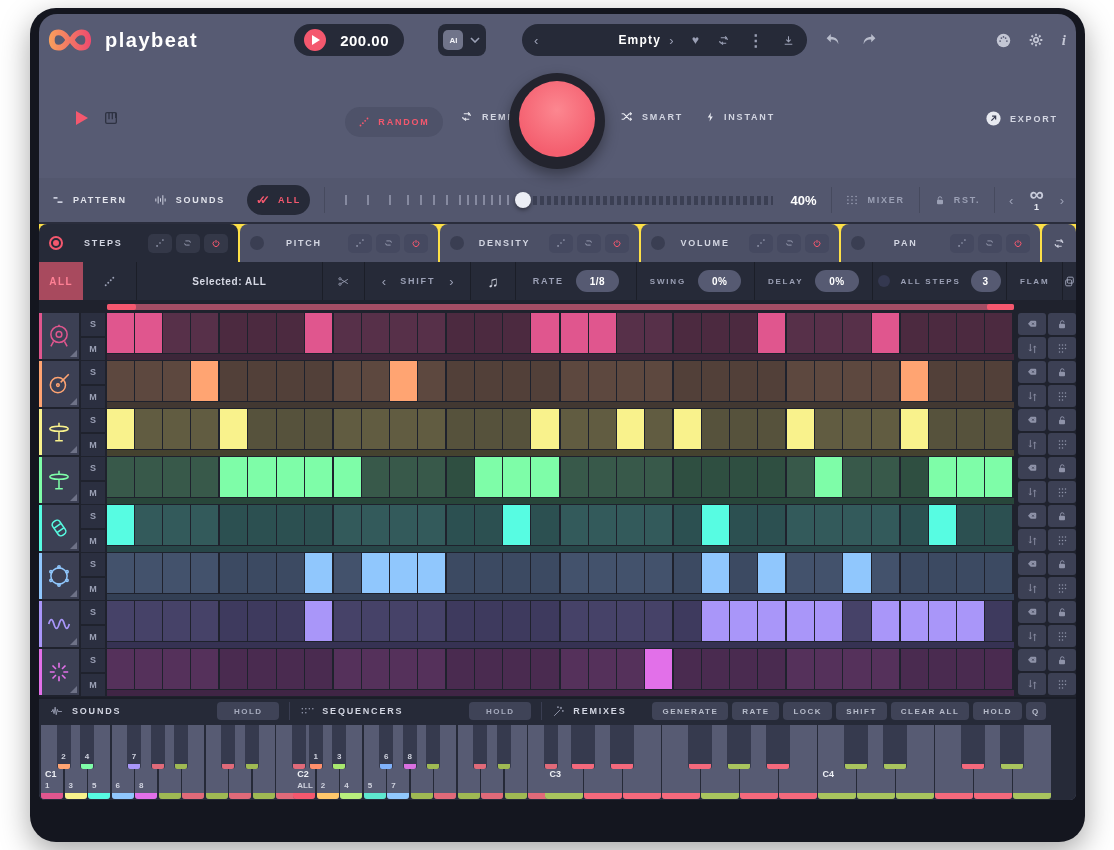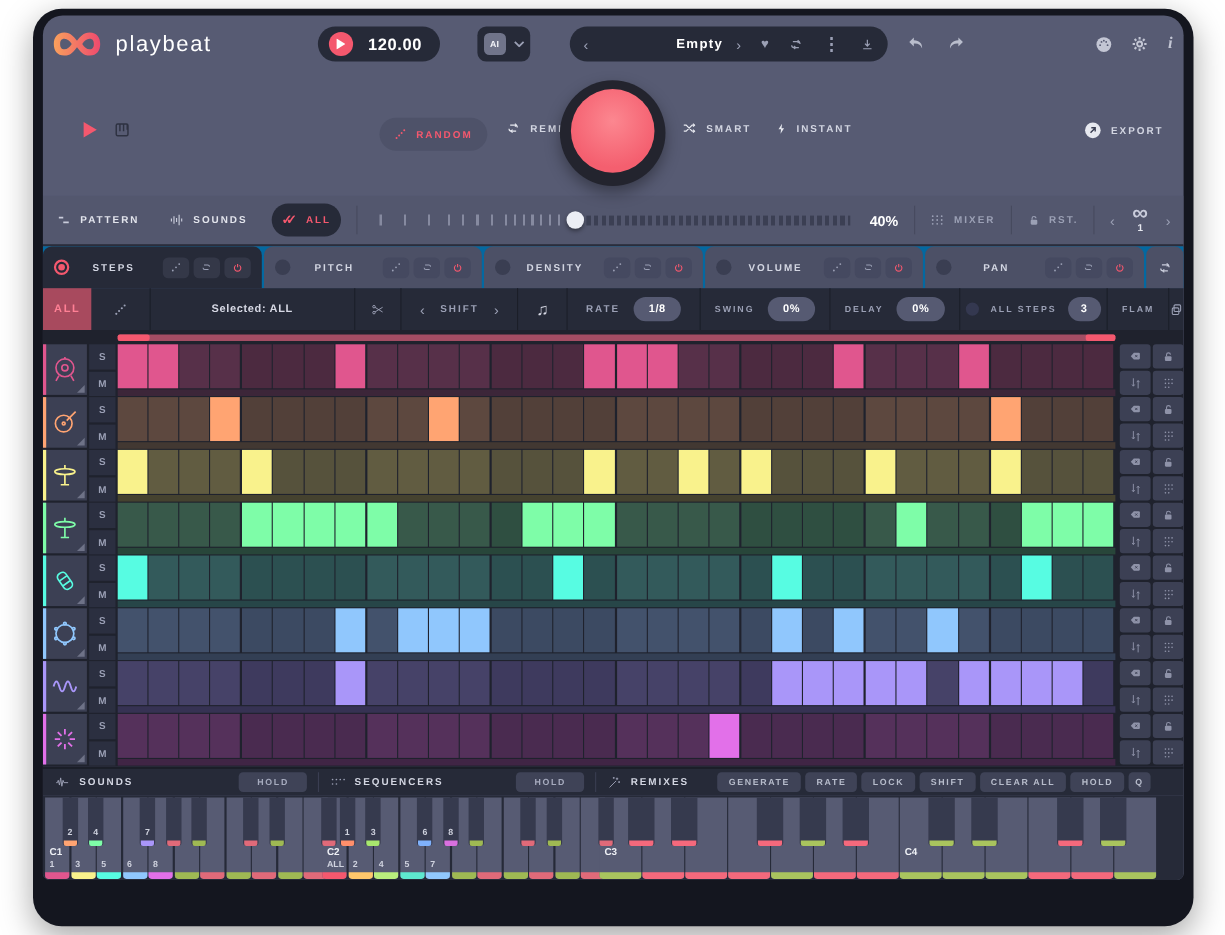--- a/index.html
+++ b/index.html
@@ -8,21 +8,21 @@
   .frame{position:absolute;left:30px;top:8px;width:1055px;height:834px;background:#14161f;
     border-radius:26px;padding:6px 9px 42px 9px;box-shadow:0 10px 30px rgba(0,0,0,.35);}
   .content{width:1037px;height:786px;background:#575b73;border-radius:18px 18px 6px 6px;overflow:hidden;
     display:flex;flex-direction:column;}
   .lbl{font-size:9px;font-weight:bold;letter-spacing:1.8px;color:#d3d6e2;text-transform:uppercase;}
   .dim-lbl{color:#9ba0b5;}
   .ic{display:inline-flex;align-items:center;justify-content:center;}
   .ic svg{display:block;}
   
   .titlebar{height:52px;display:flex;align-items:center;flex:0 0 auto;padding:0 10px 0 8px;}
-  .wordmark{color:#fff;font-size:20px;font-weight:400;letter-spacing:1.5px;margin-left:12px;}
+  .wordmark{color:#fff;font-size:20px;font-weight:700;letter-spacing:1.5px;margin-left:12px;}
   .bpmbox{margin-left:96px;width:128px;height:32px;background:#262a38;border-radius:16px;display:flex;
     align-items:center;padding:0 10px;}
   .playcirc{width:22px;height:22px;border-radius:50%;background:#f4586e;display:flex;align-items:center;
     justify-content:center;color:#fff;}
   .bpmval{color:#fff;font-size:15px;font-weight:bold;margin-left:14px;letter-spacing:.5px;}
   .aibox{margin-left:34px;width:58px;height:32px;background:#262a38;border-radius:8px;display:flex;
     align-items:center;justify-content:center;gap:7px;}
   .aichip{width:20px;height:20px;background:#70748a;border-radius:5px;color:#f2f3f8;font-size:8px;
     font-weight:bold;display:flex;align-items:center;justify-content:center;}
   .presetbar{margin-left:36px;width:338px;height:32px;background:#262a38;border-radius:16px;display:flex;
@@ -52,21 +52,21 @@
   .tkA{width:62px;height:10px;background:repeating-linear-gradient(90deg,#868aa0 0 2px,transparent 2px 22px);}
   .tkB{width:60px;height:10px;background:repeating-linear-gradient(90deg,#868aa0 0 2px,transparent 2px 13px);}
   .tkC{width:46px;height:10px;background:repeating-linear-gradient(90deg,#868aa0 0 2px,transparent 2px 8px);}
   .knob{width:16px;height:16px;border-radius:50%;background:#eceef5;box-shadow:0 2px 4px rgba(0,0,0,.4);margin:0 2px;}
   .dashes{width:240px;height:9px;background:repeating-linear-gradient(90deg,#3b3f53 0 4px,transparent 4px 7px);}
   .pctval{color:#fff;font-size:13px;font-weight:bold;margin-left:18px;}
   .inf{color:#c9ccdb;font-size:20px;line-height:12px;font-weight:bold;}
   .infwrap{display:flex;flex-direction:column;align-items:center;gap:2px;margin:0 16px;}
   .infpage{color:#e7e9f0;font-size:9px;font-weight:bold;}
   
-  .tabsrow{height:38px;display:flex;gap:2px;flex:0 0 auto;background:#0369a1;}
+  .tabsrow{height:38px;display:flex;gap:2px;flex:0 0 auto;background:#fde047;}
   .tab{flex:1;display:flex;align-items:center;padding:0 10px;background:#4c5066;border-radius:8px 8px 0 0;}
   .tab.sel{background:#262a38;}
   .tab .tlabel{flex:1;text-align:center;}
   .recdot{width:14px;height:14px;border:2px solid #f4586e;border-radius:50%;display:flex;align-items:center;
     justify-content:center;}
   .recdot i{width:6px;height:6px;background:#f4586e;border-radius:50%;}
   .indic{width:14px;height:14px;background:#3a3e52;border-radius:50%;}
   .mini{width:24px;height:19px;border-radius:5px;background:#454960;display:flex;align-items:center;
     justify-content:center;color:#9ba0b5;margin-left:4px;}
   .tab.sel .mini{background:#343848;}
@@ -143,21 +143,21 @@
       </svg>
         </span>
     <span class="wordmark">playbeat</span>
 
     <div class="bpmbox">
       <span class="playcirc">
         <svg width="9" height="10" viewBox="0 0 9 10">
               <path d="M1 0l8 5-8 5z" fill="#fff"></path>
             </svg>
           </span>
-      <span class="bpmval">120.00</span>
+      <span class="bpmval">200.00</span>
     </div>
 
     <div class="aibox">
       <span class="aichip">AI</span>
       <span class="ic">
         <svg width="10" height="6" viewBox="0 0 10 6">
               <path d="M1 1l4 4 4-4" stroke="#9ba0b5" stroke-width="1.6" fill="none"></path>
             </svg>
           </span>
     </div>

